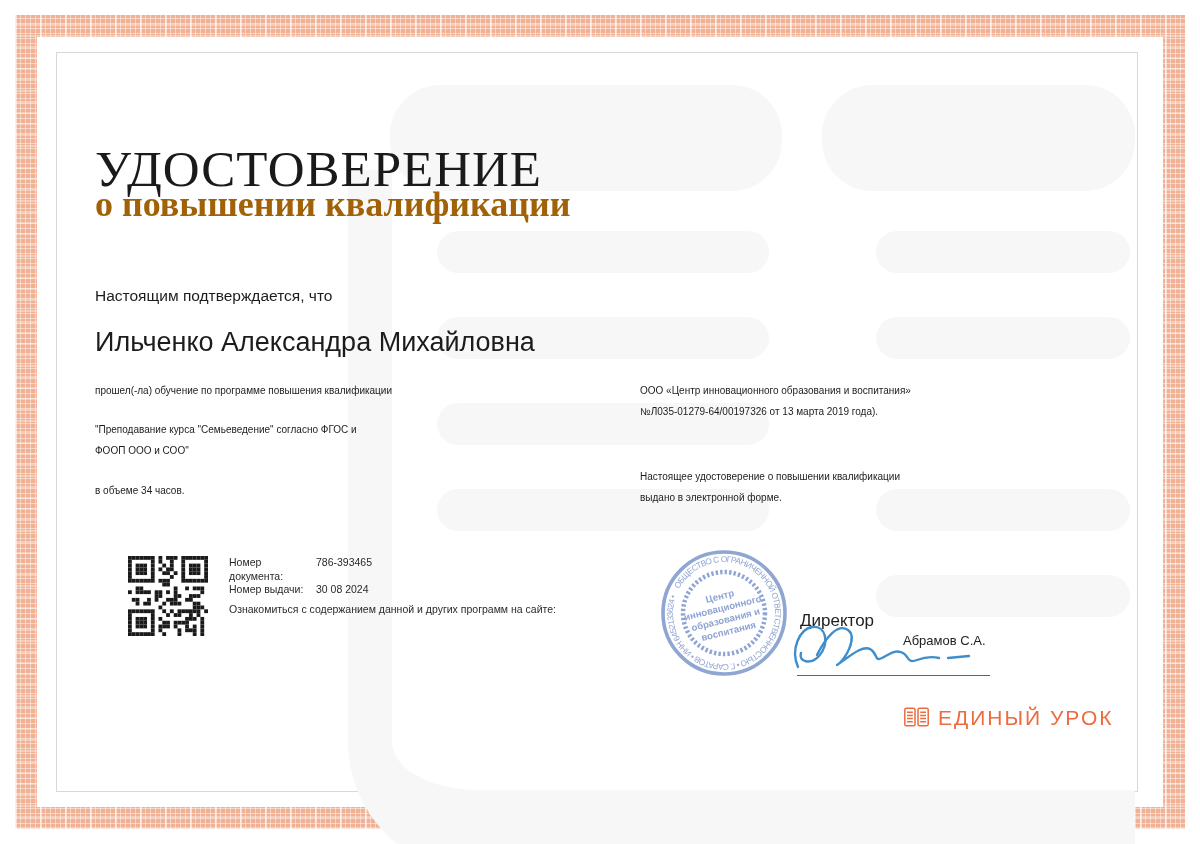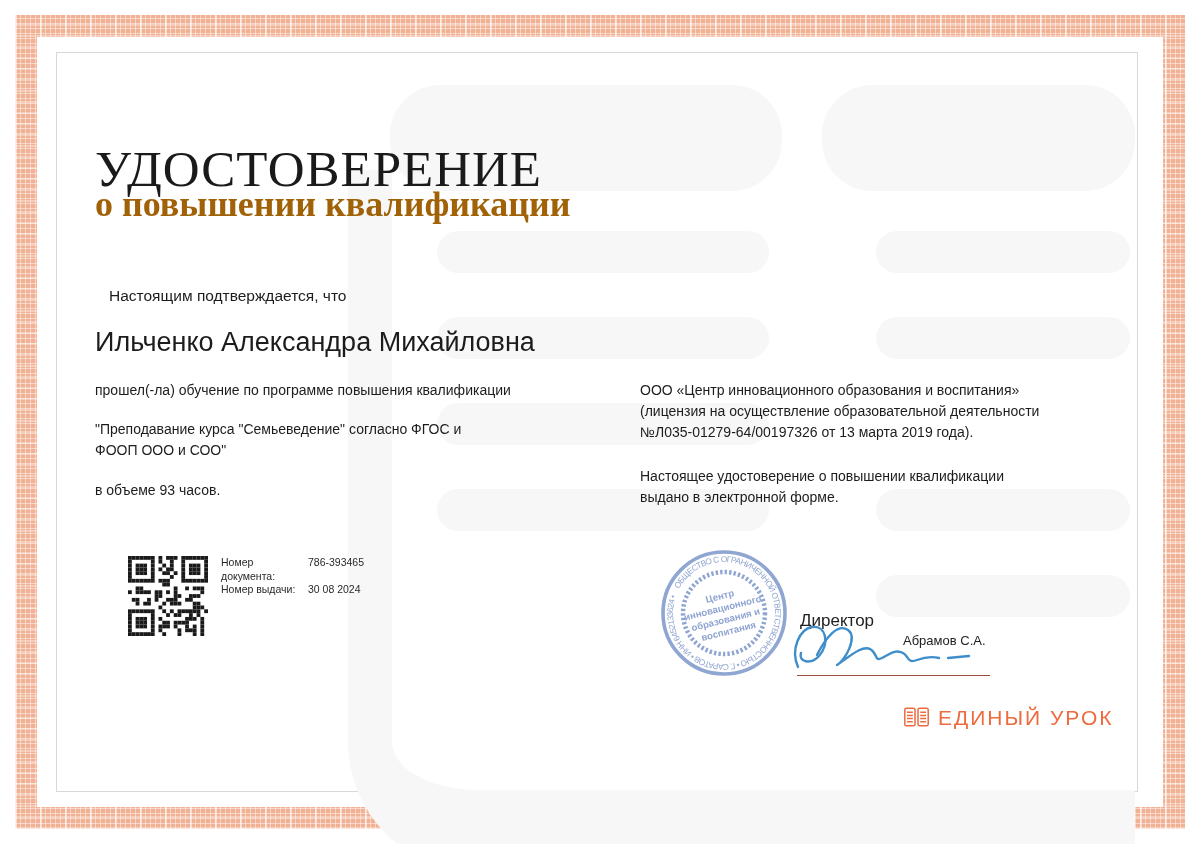--- a/index.html
+++ b/index.html
@@ -35,27 +35,27 @@
   
   .abs{position:absolute;z-index:2;}
   .title{
     left:95px;top:143px;font-family:"Liberation Serif", serif;font-weight:normal;
     font-size:51px;letter-spacing:1px;color:#1a1a1a;line-height:1.05;
   }
   .subtitle{
     left:95px;top:183px;font-family:"Liberation Serif", serif;font-weight:bold;
     font-size:36px;color:#a16207;
   }
-  .intro{left:95px;top:287px;font-size:15.5px;margin-left:14px;}
+  .intro{left:95px;top:287px;font-size:15.5px;}
   .name{left:95px;top:327px;font-size:27px;}
-  .body-line{font-size:14px;line-height:21px;white-space:nowrap;}
+  .body-line{font-size:10px;line-height:21px;white-space:nowrap;}
   .leftcol{left:95px;}
   .rightcol{left:640px;}
   
-  .docinfo{left:128px;top:556px;display:flex;gap:13px;}
+  .docinfo{left:128px;top:556px;display:flex;gap:21px;}
   .qr-box{width:80px;height:80px;}
   .doc-lines{font-size:10.5px;line-height:13.5px;color:#2a2a2a;}
   .doc-kv{display:flex;}
   .doc-kv .k{width:87px;}
   .doc-gap{height:6px;}
   
   .seal{left:648px;top:537px;width:152px;height:152px;}
   
   .sig-role{left:800px;top:611px;font-size:17px;color:#222;}
   .sig-svg{left:788px;top:615px;}
@@ -94,25 +94,24 @@
 <div class="abs subtitle">о повышении квалификации</div>
 
 <div class="abs intro">Настоящим подтверждается, что</div>
 <div class="abs name">Ильченко Александра Михайловна</div>
 
 <div class="abs leftcol body-line" style="top:380px;">прошел(-ла) обучение по программе повышения квалификации</div>
 <div class="abs leftcol" style="top:419px;">
   <div class="body-line">"Преподавание курса "Семьеведение" согласно ФГОС и</div>
   <div class="body-line">ФООП ООО и СОО"</div>
 </div>
-<div class="abs leftcol body-line" style="top:480px;">в объеме 93 часов.</div>
+<div class="abs leftcol body-line" style="top:480px;">в объеме 34 часов.</div>
 
 <div class="abs rightcol" style="top:380px;">
   <div class="body-line">ООО «Центр инновационного образования и воспитания»</div>
-  <div class="body-line">(лицензия на осуществление образовательной деятельности</div>
   <div class="body-line">№Л035-01279-64/00197326 от 13 марта 2019 года).</div>
 </div>
 <div class="abs rightcol" style="top:466px;">
   <div class="body-line">Настоящее удостоверение о повышении квалификации</div>
   <div class="body-line">выдано в электронной форме.</div>
 </div>
 
 <div class="abs docinfo">
   <div class="qr-box">
     <svg id="qr" width="80" height="80" viewBox="0 0 80 80" xmlns="http://www.w3.org/2000/svg">
@@ -329,20 +328,21 @@
   <div class="doc-lines">
     <div class="doc-kv">
       <span class="k">Номер документа:</span>
       <span>786-393465</span>
     </div>
     <div class="doc-kv">
       <span class="k">Номер выдачи:</span>
       <span>30 08 2024</span>
     </div>
     <div class="doc-gap"></div>
+    <div>Ознакомиться с содержанием данной и других программ на сайте:</div>
   </div>
 </div>
 
 <div class="abs seal">
   <svg width="152" height="152" viewBox="0 0 152 152" xmlns="http://www.w3.org/2000/svg">
     <g opacity="0.88">
       <circle cx="76" cy="76" r="61" fill="none" stroke="#8099cc" stroke-width="3.6"></circle>
       <circle cx="76" cy="76" r="41" fill="none" stroke="#8099cc" stroke-width="4.5" stroke-dasharray="2.4,2.1"></circle>
       <defs>
         <path id="ringpath" d="M76,25 a51,51 0 1 1 -0.02,0 z" fill="none"></path>

